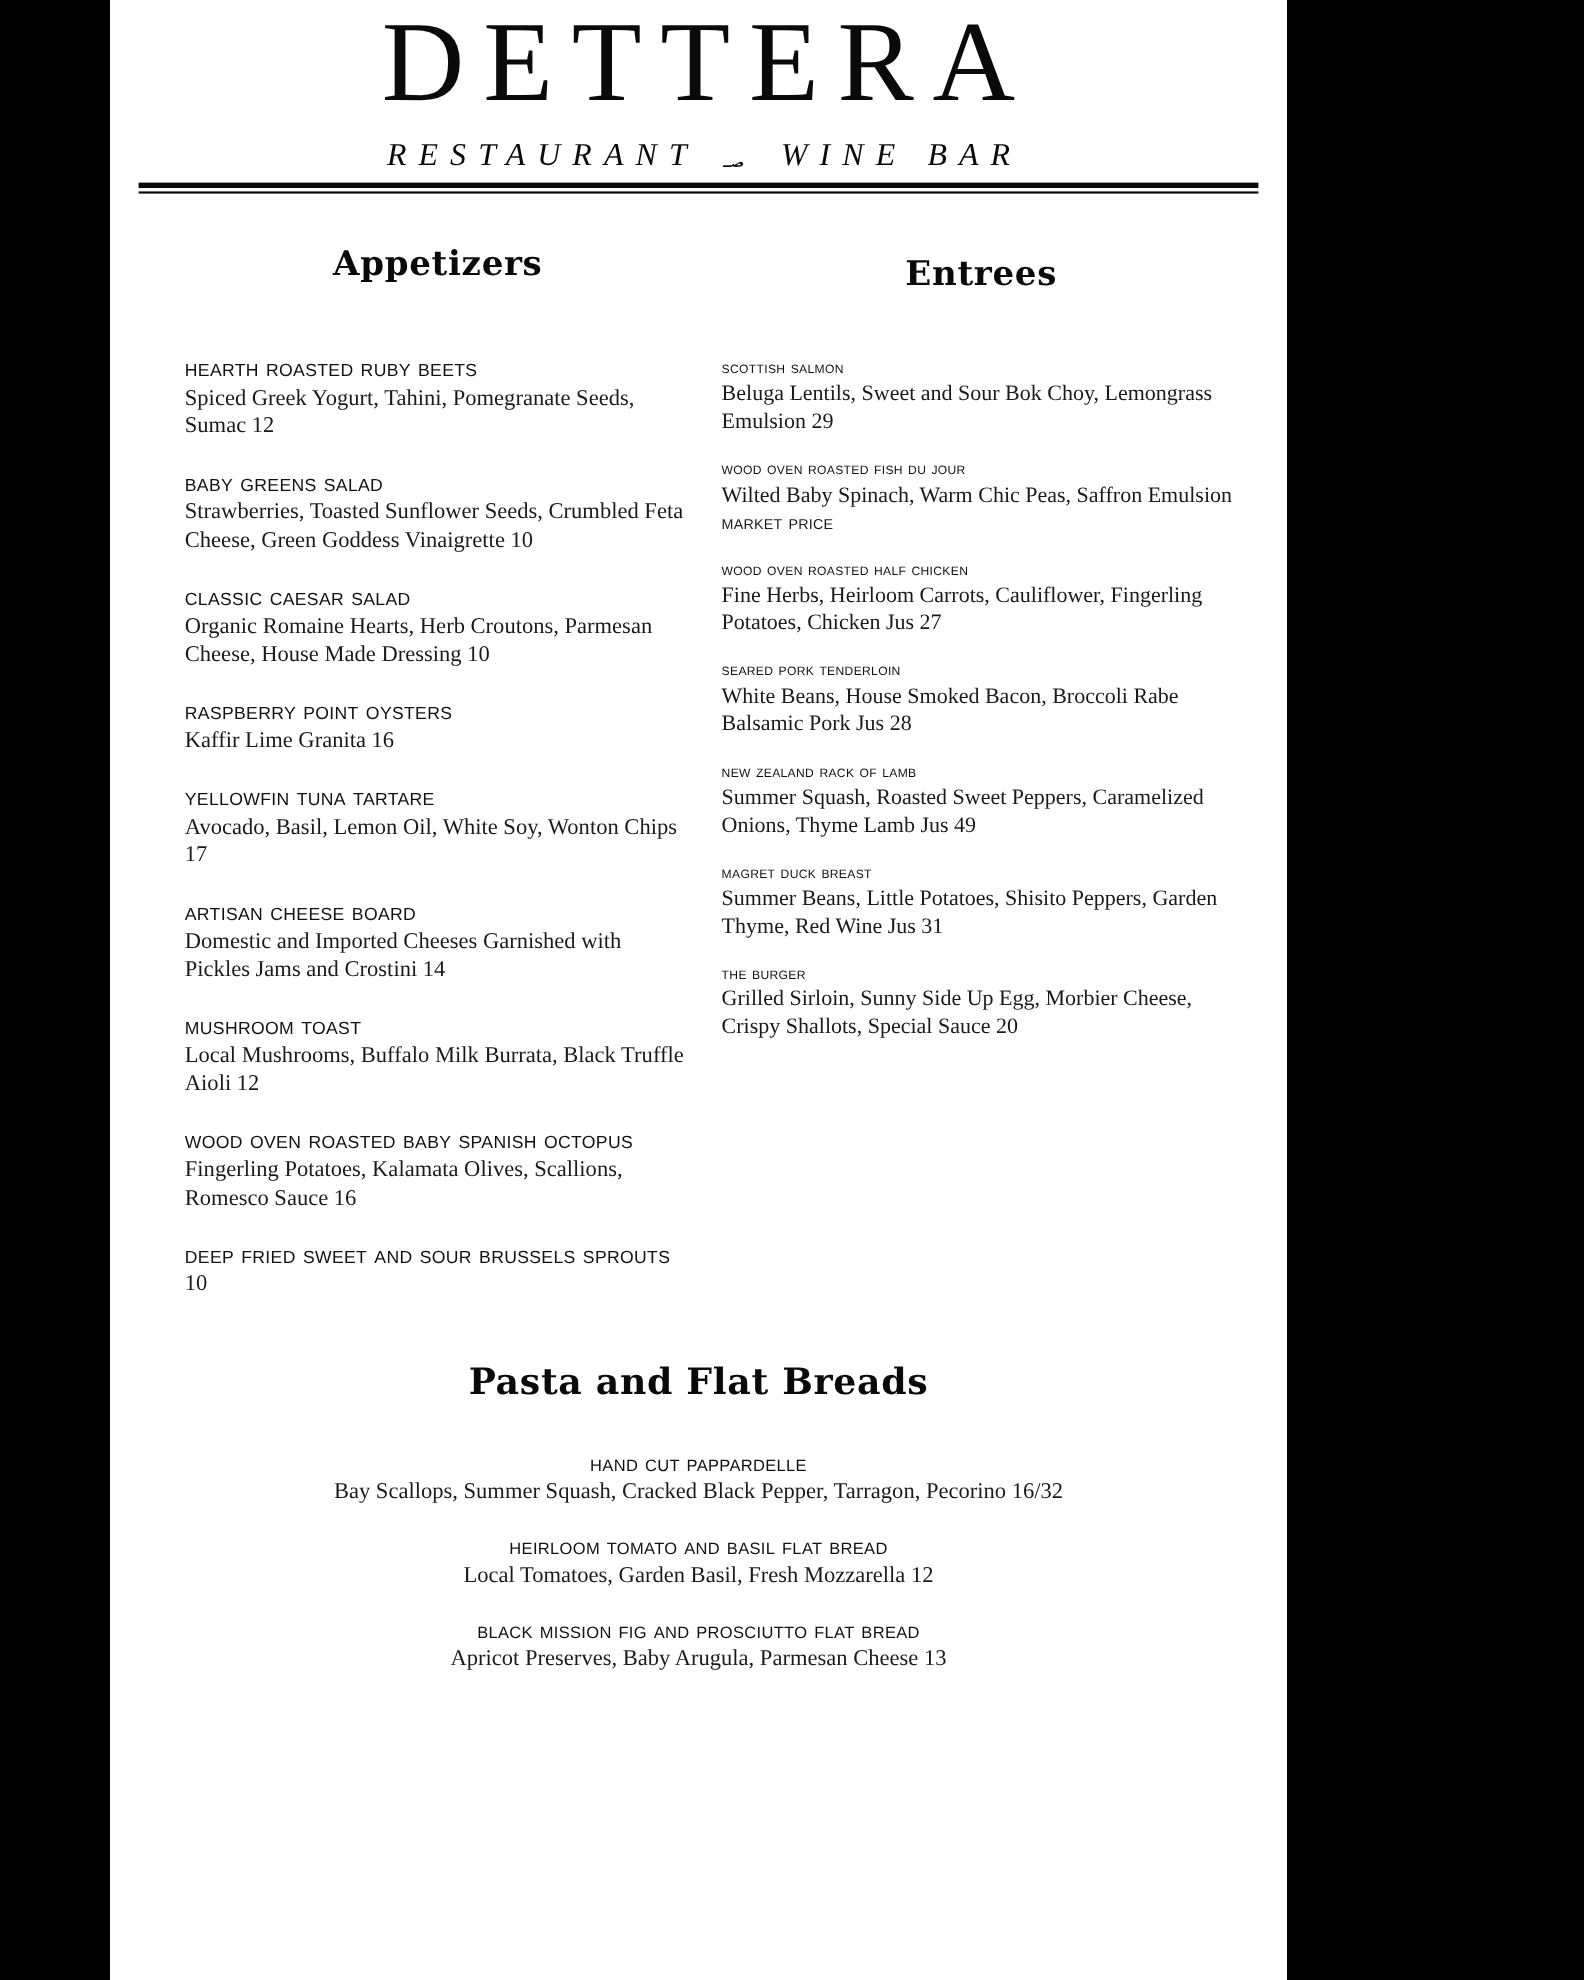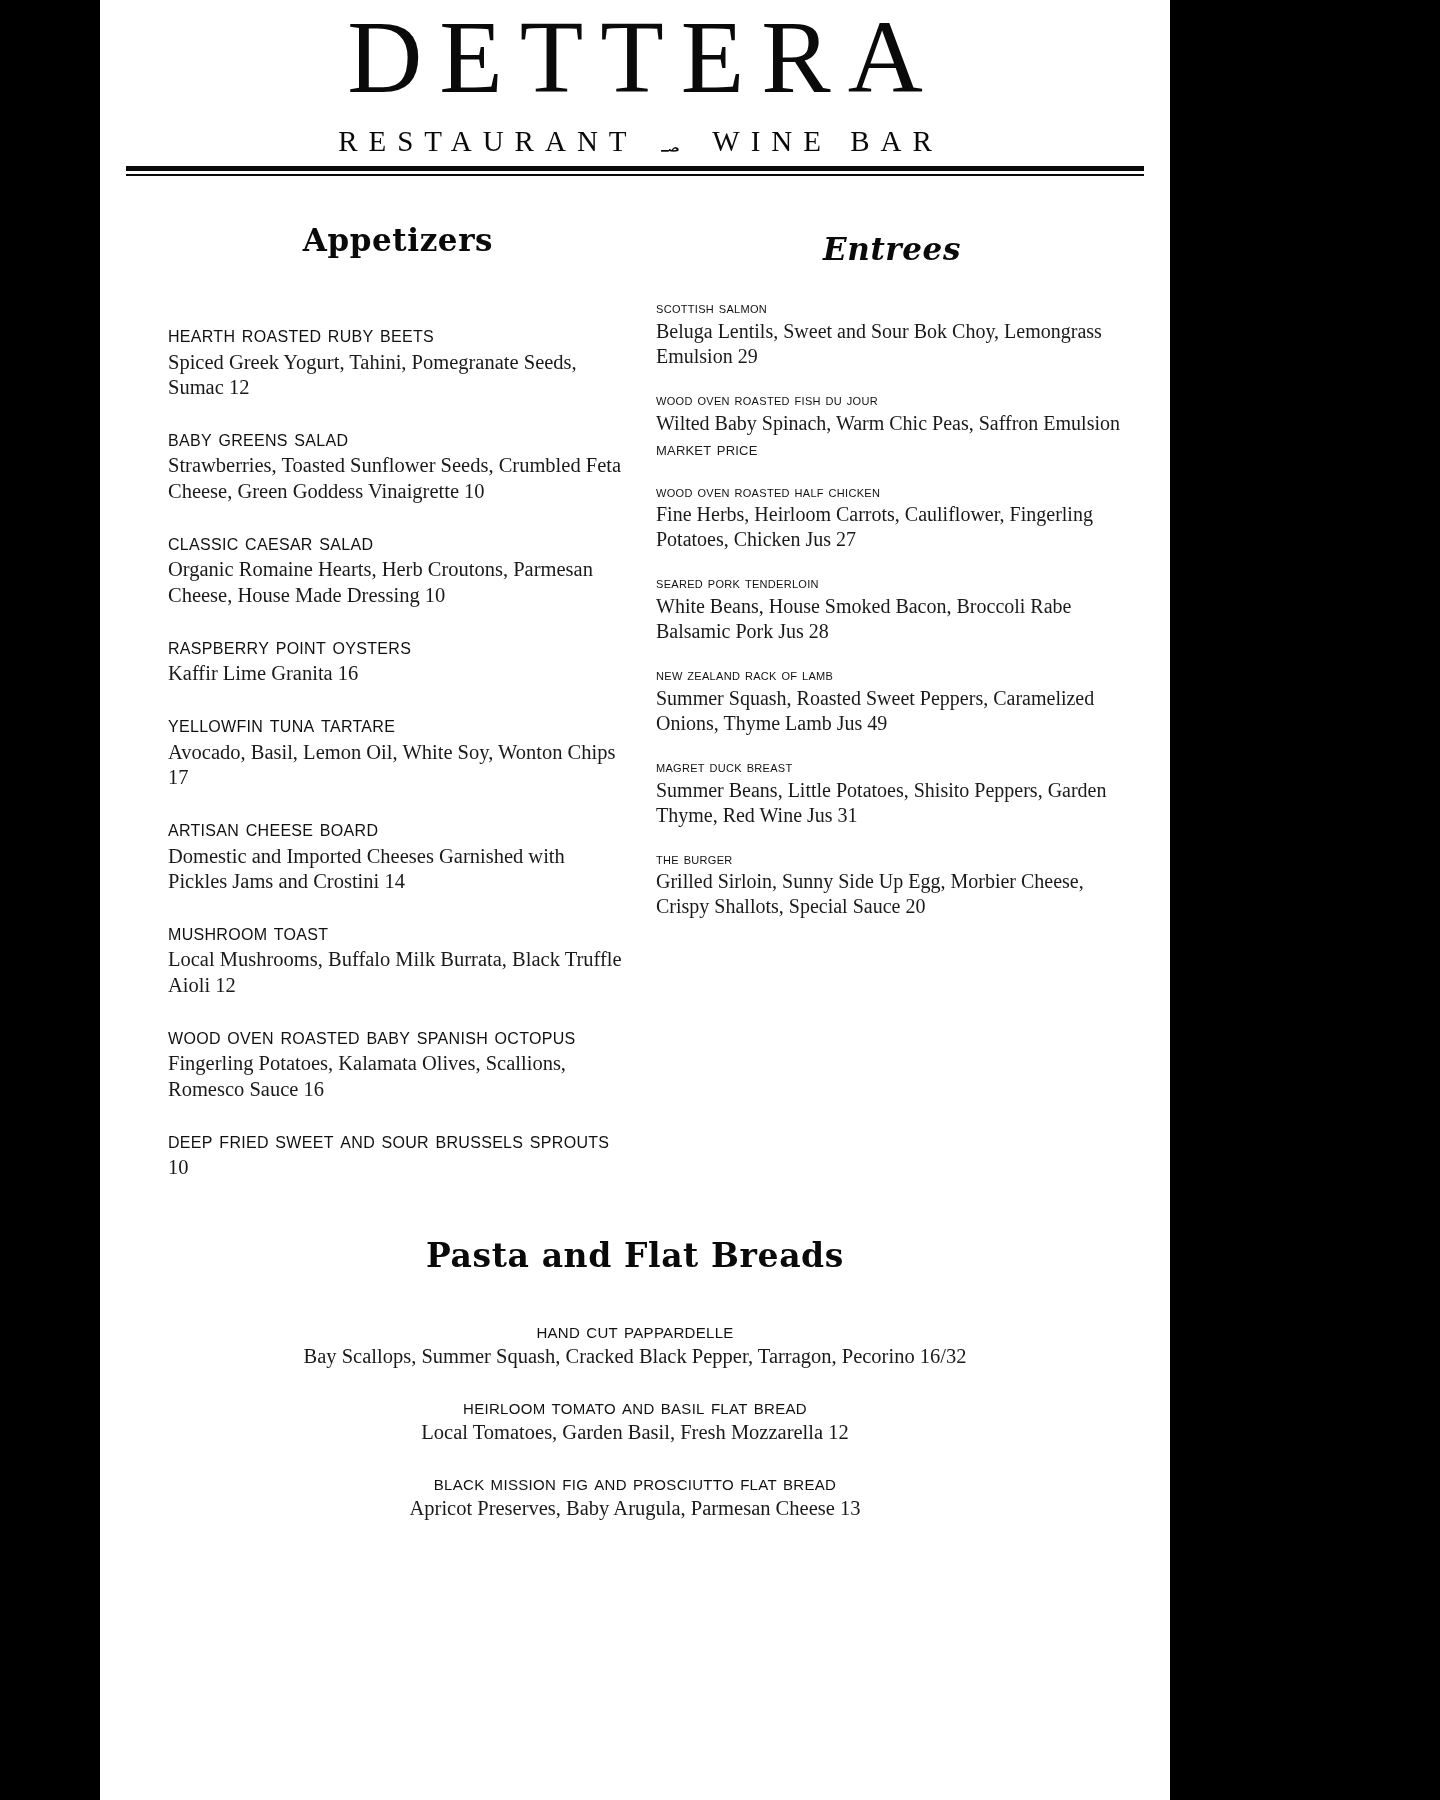--- a/index.html
+++ b/index.html
@@ -48,20 +48,21 @@
     color: #0a0a0a;
     font-weight: 400;
     white-space: nowrap;
   }
   .brand-tagline-row {
     display: flex;
     align-items: center;
     justify-content: center;
     gap: 26px;
     margin-top: 14px;
+    font-style: italic;
   }
   .brand-tagline {
     font-family: "Liberation Serif", serif;
     font-size: 29px;
     letter-spacing: 11px;
     text-indent: 11px;
     color: #0a0a0a;
     white-space: nowrap;
   }
   .brand-ornament {
@@ -102,21 +103,21 @@
 
   .section-heading {
     font-family: "DejaVu Serif", "Liberation Serif", serif;
     font-weight: 700;
     font-size: 31px;
     letter-spacing: 0.6px;
     color: #0a0a0a;
     text-align: center;
   }
   .heading-appetizers { margin-bottom: 64px; }
-  .heading-entrees    { margin-bottom: 32px; margin-top: 9px; font-style: italic; }
+  .heading-entrees    { margin-bottom: 59px; margin-top: 9px; }
 
   
   .item { margin-bottom: 25px; }
   .item-name {
     font-family: "Liberation Sans", sans-serif;
     font-size: 22.5px;
     line-height: 1.17;
     letter-spacing: 0.3px;
     color: #111111;
     font-weight: 400;

